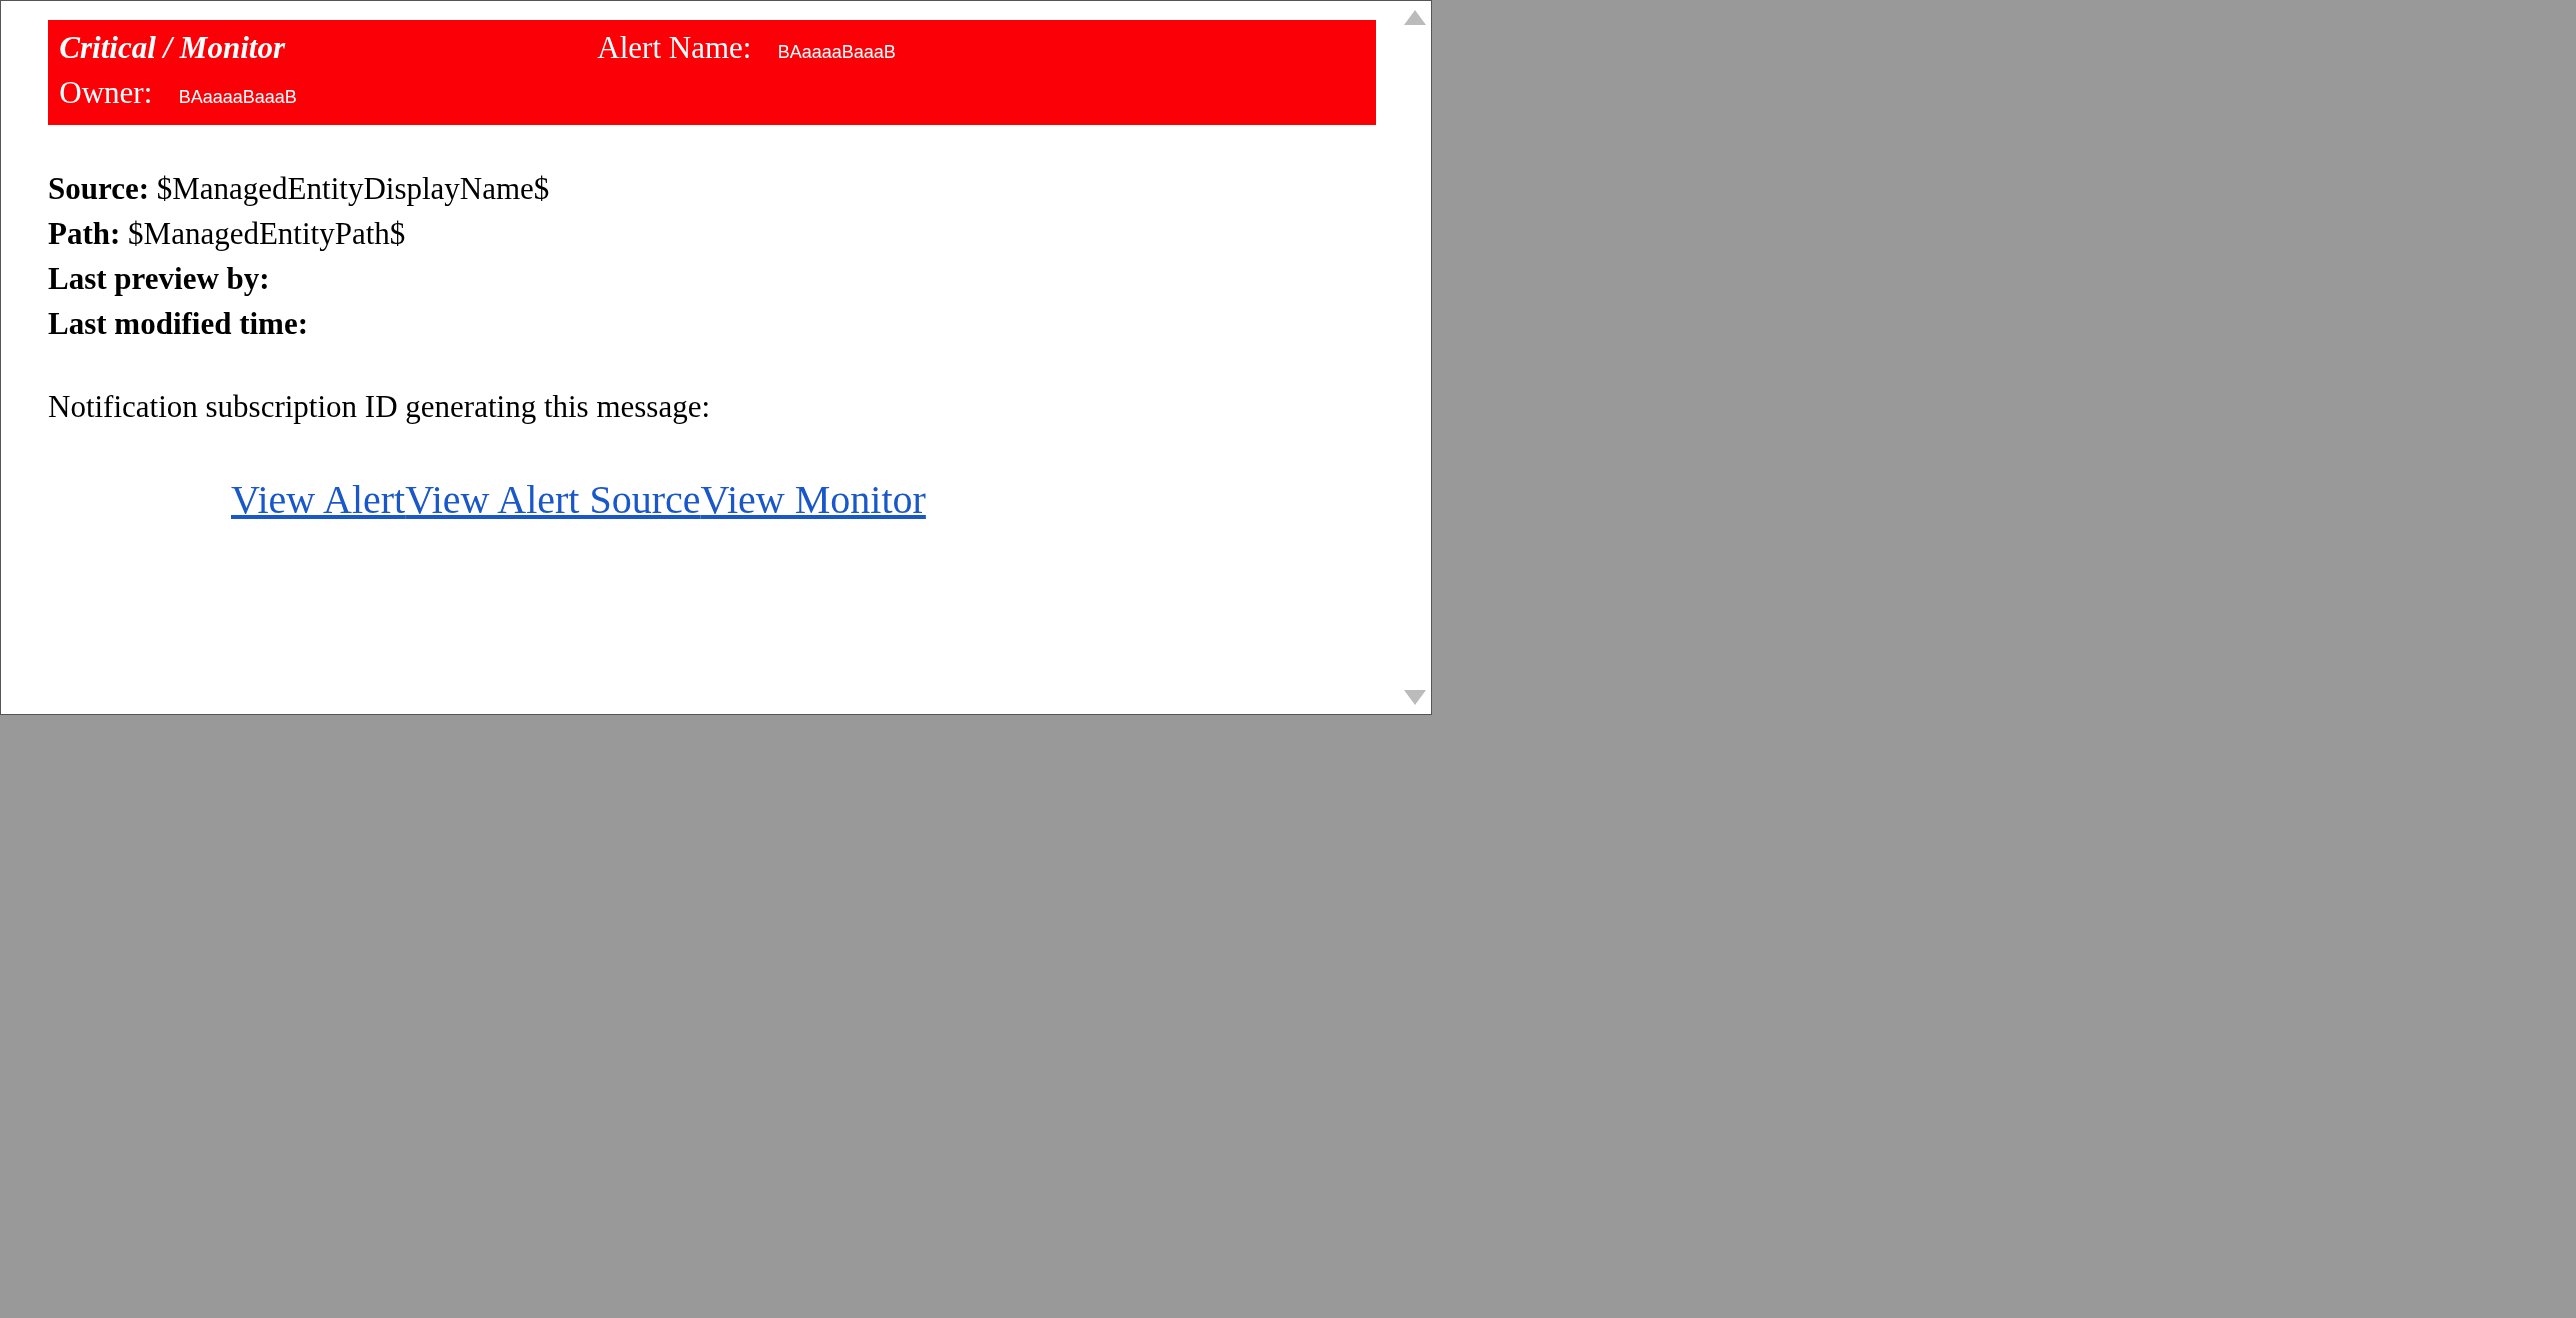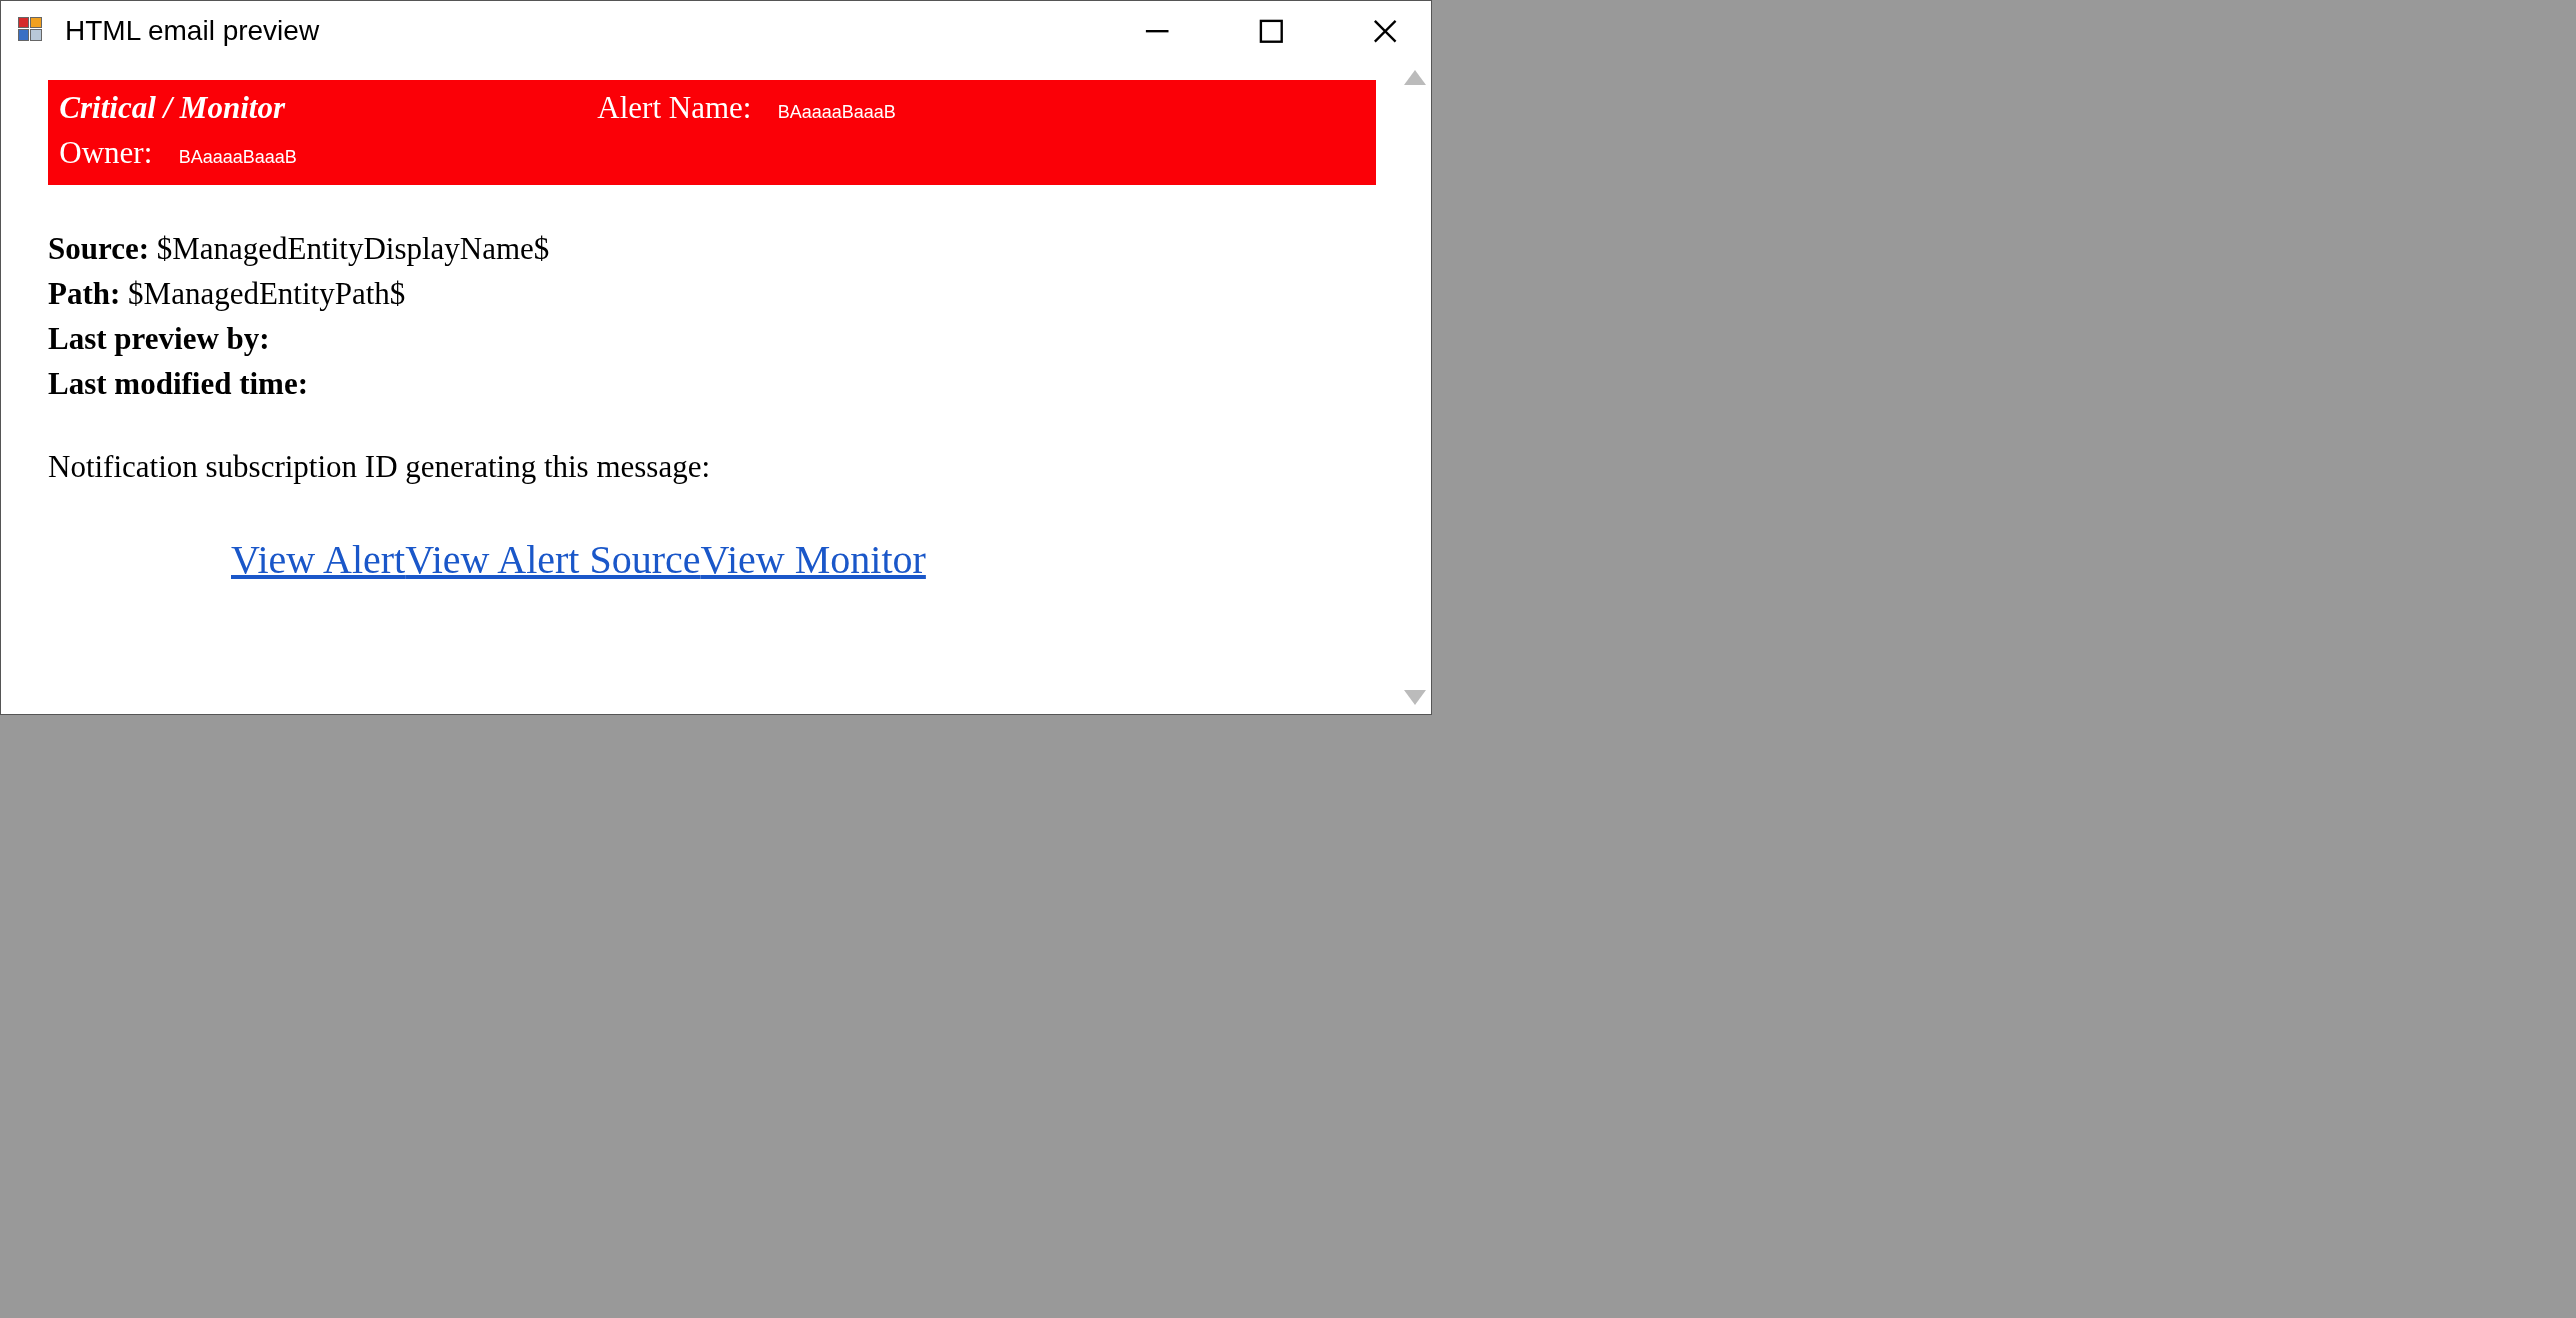--- a/index.html
+++ b/index.html
@@ -183,47 +183,20 @@
       text-decoration: underline;
       white-space: nowrap;
       cursor: pointer;
     }
   </style>
 </head>
 <body>
 
 <div class="window">
 
-  <div class="titlebar">
-    <div class="app-icon">
-      <div class="sq tl"></div>
-        <div class="sq tr"></div>
-      <div class="sq bl"></div>
-        <div class="sq br"></div>
-    </div>
-    <div class="title-text">HTML email preview</div>
-    <div class="win-controls">
-      <div class="win-btn">
-        <svg width="26.4" height="26.4" viewBox="0 0 28 28">
-            <line x1="2" y1="14" x2="26" y2="14"></line>
-          </svg>
-      </div>
-      <div class="win-btn">
-        <svg width="24.6" height="24.6" viewBox="0 0 26 26">
-            <rect x="2" y="2" width="22" height="22"></rect>
-          </svg>
-      </div>
-      <div class="win-btn">
-        <svg width="26.4" height="26.4" viewBox="0 0 28 28">
-            <line x1="3" y1="3" x2="25" y2="25"></line>
-            <line x1="25" y1="3" x2="3" y2="25"></line>
-          </svg>
-      </div>
-    </div>
-  </div>
 
   <div class="content-wrap">
     <div class="content">
 
       <div class="banner">
         <div class="banner-row">
           <span class="banner-left em-bold-italic">Critical / Monitor</span>
           <span class="banner-right-label">Alert Name:</span>
           <span class="banner-right-val">BAaaaaBaaaB</span>
         </div>

